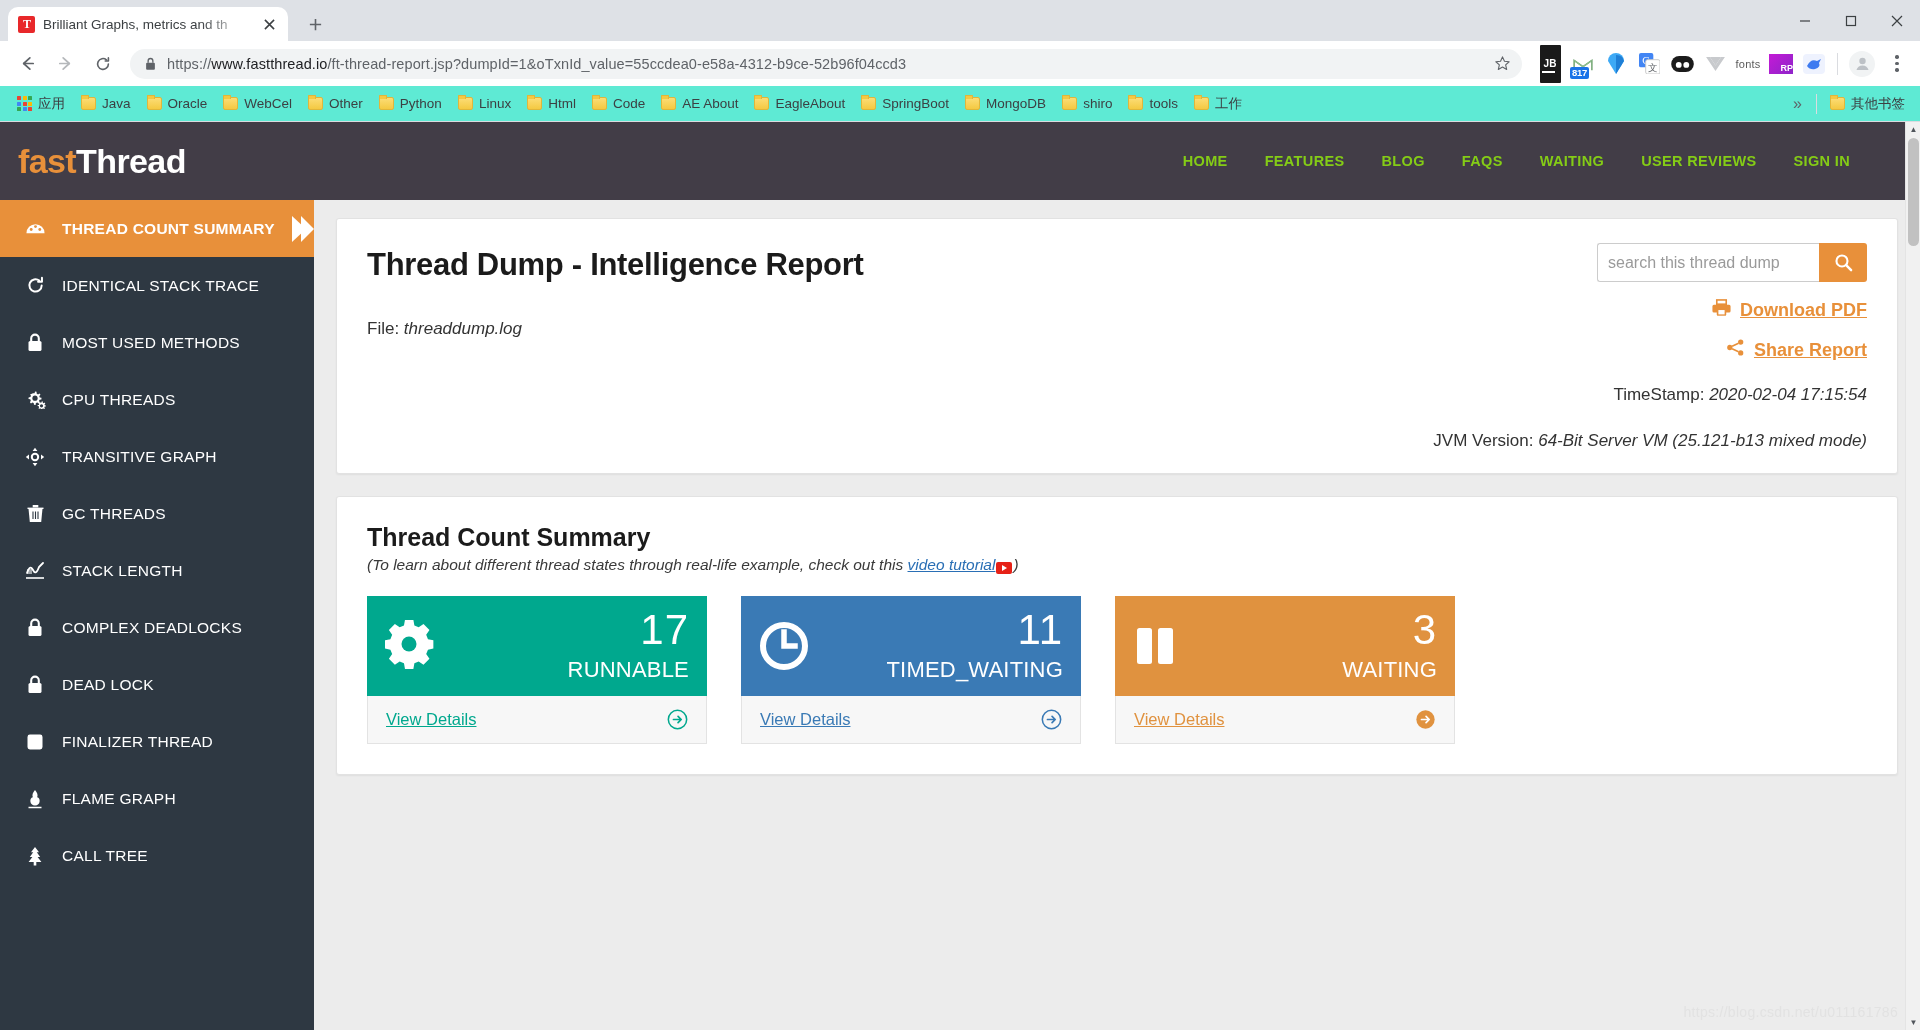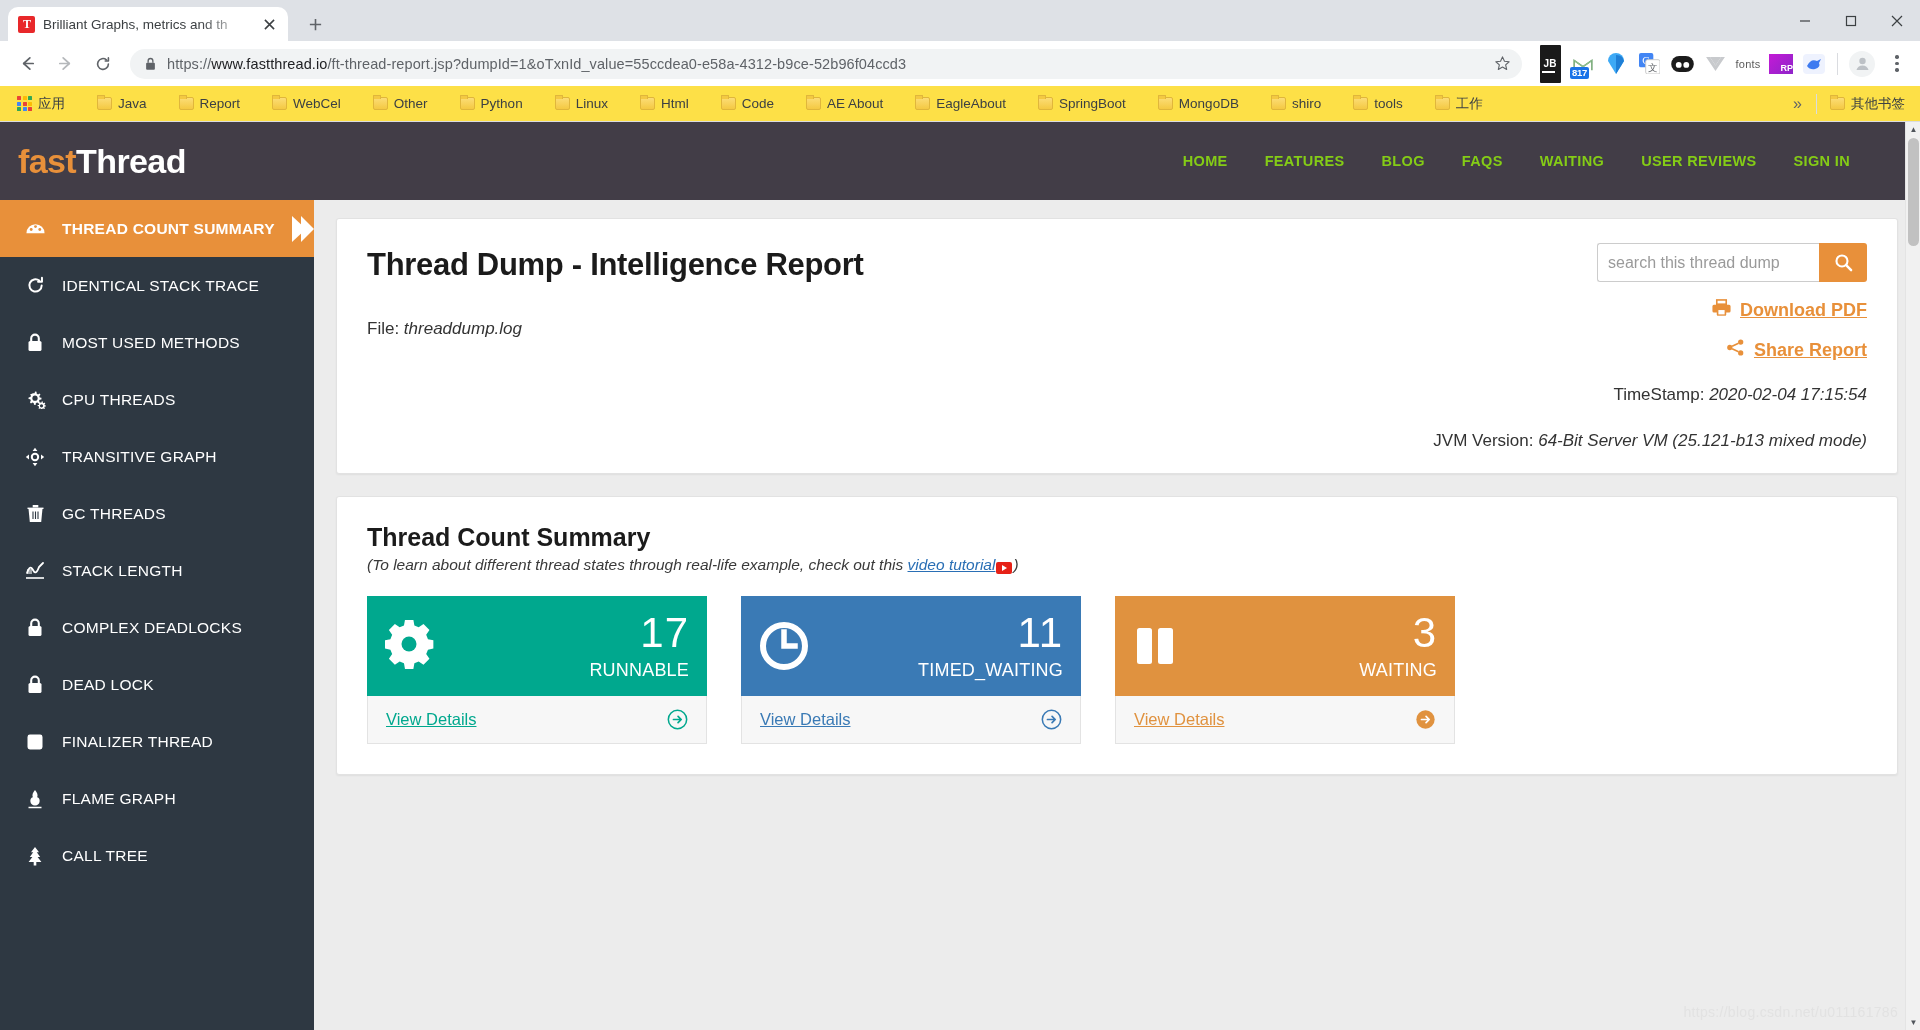--- a/index.html
+++ b/index.html
@@ -61,22 +61,22 @@
   .ext-rp { width:36px;height:20px;background:linear-gradient(135deg,#c41ad6,#8e24c9);
     color:#fff;font-size:9px;font-weight:bold;display:flex;align-items:flex-end;justify-content:flex-end;
     padding:0 0 1px 0; }
   .ext-divider { width:1px; height:22px; background:#dadce0; margin: 0 2px; }
   .avatar { width:26px;height:26px;border-radius:50%;background:#f1f3f4;display:flex;
     align-items:center;justify-content:center;color:#9aa0a6; }
   .kebab { width:26px;height:26px;display:flex;flex-direction:column;align-items:center;
     justify-content:center;gap:3px; }
   .kebab i { width:3.4px;height:3.4px;border-radius:50%;background:#5f6368;display:block; }
 
-  .bookmarks { height: 36px; background:#fde047; display:flex; align-items:center;
-    padding: 0 10px; gap: 18px; border-bottom:1px solid #dadce0; position:relative; }
+  .bookmarks { height: 36px; background:#5eead4; display:flex; align-items:center;
+    padding: 0 10px; gap: 2px; border-bottom:1px solid #dadce0; position:relative; }
   .bm { display:flex; align-items:center; gap:6px; padding: 4px 7px; border-radius:4px; flex:none; }
   .bm-label { font-size:13.5px; color:#3c4043; white-space:nowrap; }
   .folder {
     width:15px; height:13px; flex:none; position:relative; border-radius:1px 2px 2px 2px;
     background:#f6d365; background:linear-gradient(#fcdd76,#f4c942);
     border:1px solid #e0b63b;
   }
   .folder::before{content:"";position:absolute;left:-1px;top:-3px;width:6px;height:3px;
     background:#f4c942;border:1px solid #e0b63b;border-bottom:none;border-radius:1px 1px 0 0;}
   .apps-grid { width:15px;height:15px;display:grid;grid-template-columns:repeat(3,1fr);
@@ -152,21 +152,21 @@
   .yt { display:inline-flex; align-items:center; justify-content:center; width:16px;height:12px;
     background:#e62117; border-radius:2px; vertical-align:-1px; margin:0 1px; }
   .yt::after{content:"";border-left:5px solid #fff;border-top:3.2px solid transparent;border-bottom:3.2px solid transparent;margin-left:1px;}
 
   .cards-row { display:flex; flex-wrap: wrap; gap: 34px; margin-top: 22px; }
   .stat { width: 340px; }
   .stat-top { height: 100px; display:flex; align-items:center; padding: 0 18px; }
   .stat-icon { width: 62px; display:flex; align-items:center; color:#fff; flex:none; }
   .stat-right { margin-left:auto; text-align:right; color:#fff; }
   .stat-num { font-size: 42px; line-height: 42px; font-weight: 300; letter-spacing:1px; }
-  .stat-label { font-size: 18px; margin-top: 6px; letter-spacing:.2px; }
+  .stat-label { font-size: 22px; margin-top: 6px; letter-spacing:.2px; }
   .stat-foot { height: 48px; background:#f7f7f7; border:1px solid #e3e3e3; border-top:none;
     display:flex; align-items:center; padding: 0 18px; }
   .stat-foot a { font-size: 16.5px; text-decoration:underline; }
   .arrow-circ { margin-left:auto; width:22px;height:22px;border-radius:50%;
     display:flex;align-items:center;justify-content:center; }
 
   .watermark { position:absolute; right: 22px; bottom: 10px; font-size: 14px; color:#e2e2e2;
     letter-spacing:.3px; z-index:5; }
 </style>
 </head>
@@ -322,21 +322,21 @@
           <i style="background:#ea4335"></i>
       </span>
       <span class="bm-label">应用</span>
     </div>
     <div class="bm">
         <span class="folder"></span>
         <span class="bm-label">Java</span>
       </div>
     <div class="bm">
         <span class="folder"></span>
-        <span class="bm-label">Report</span>
+        <span class="bm-label">Oracle</span>
       </div>
     <div class="bm">
         <span class="folder"></span>
         <span class="bm-label">WebCel</span>
       </div>
     <div class="bm">
         <span class="folder"></span>
         <span class="bm-label">Other</span>
       </div>
     <div class="bm">

